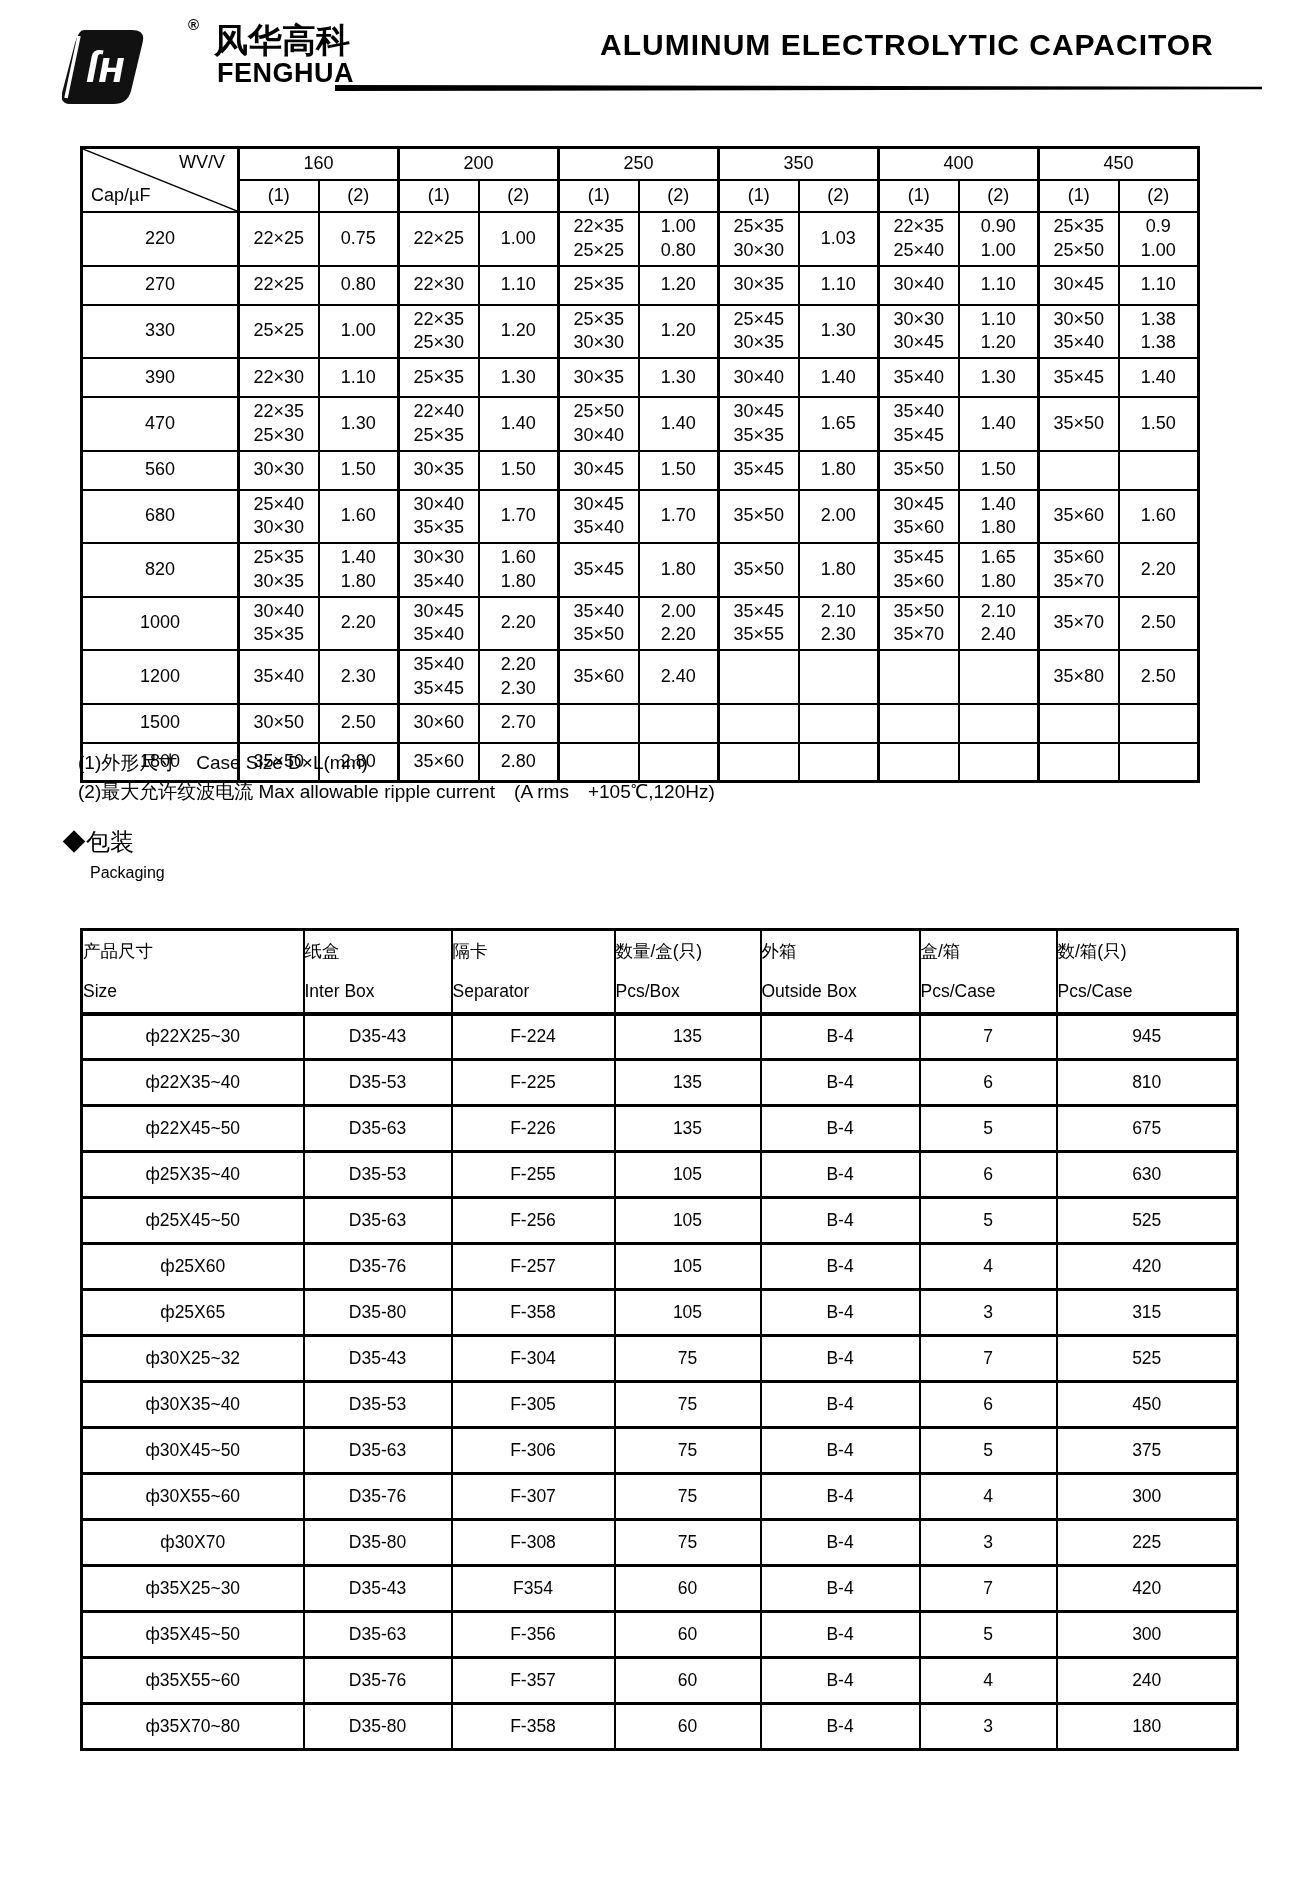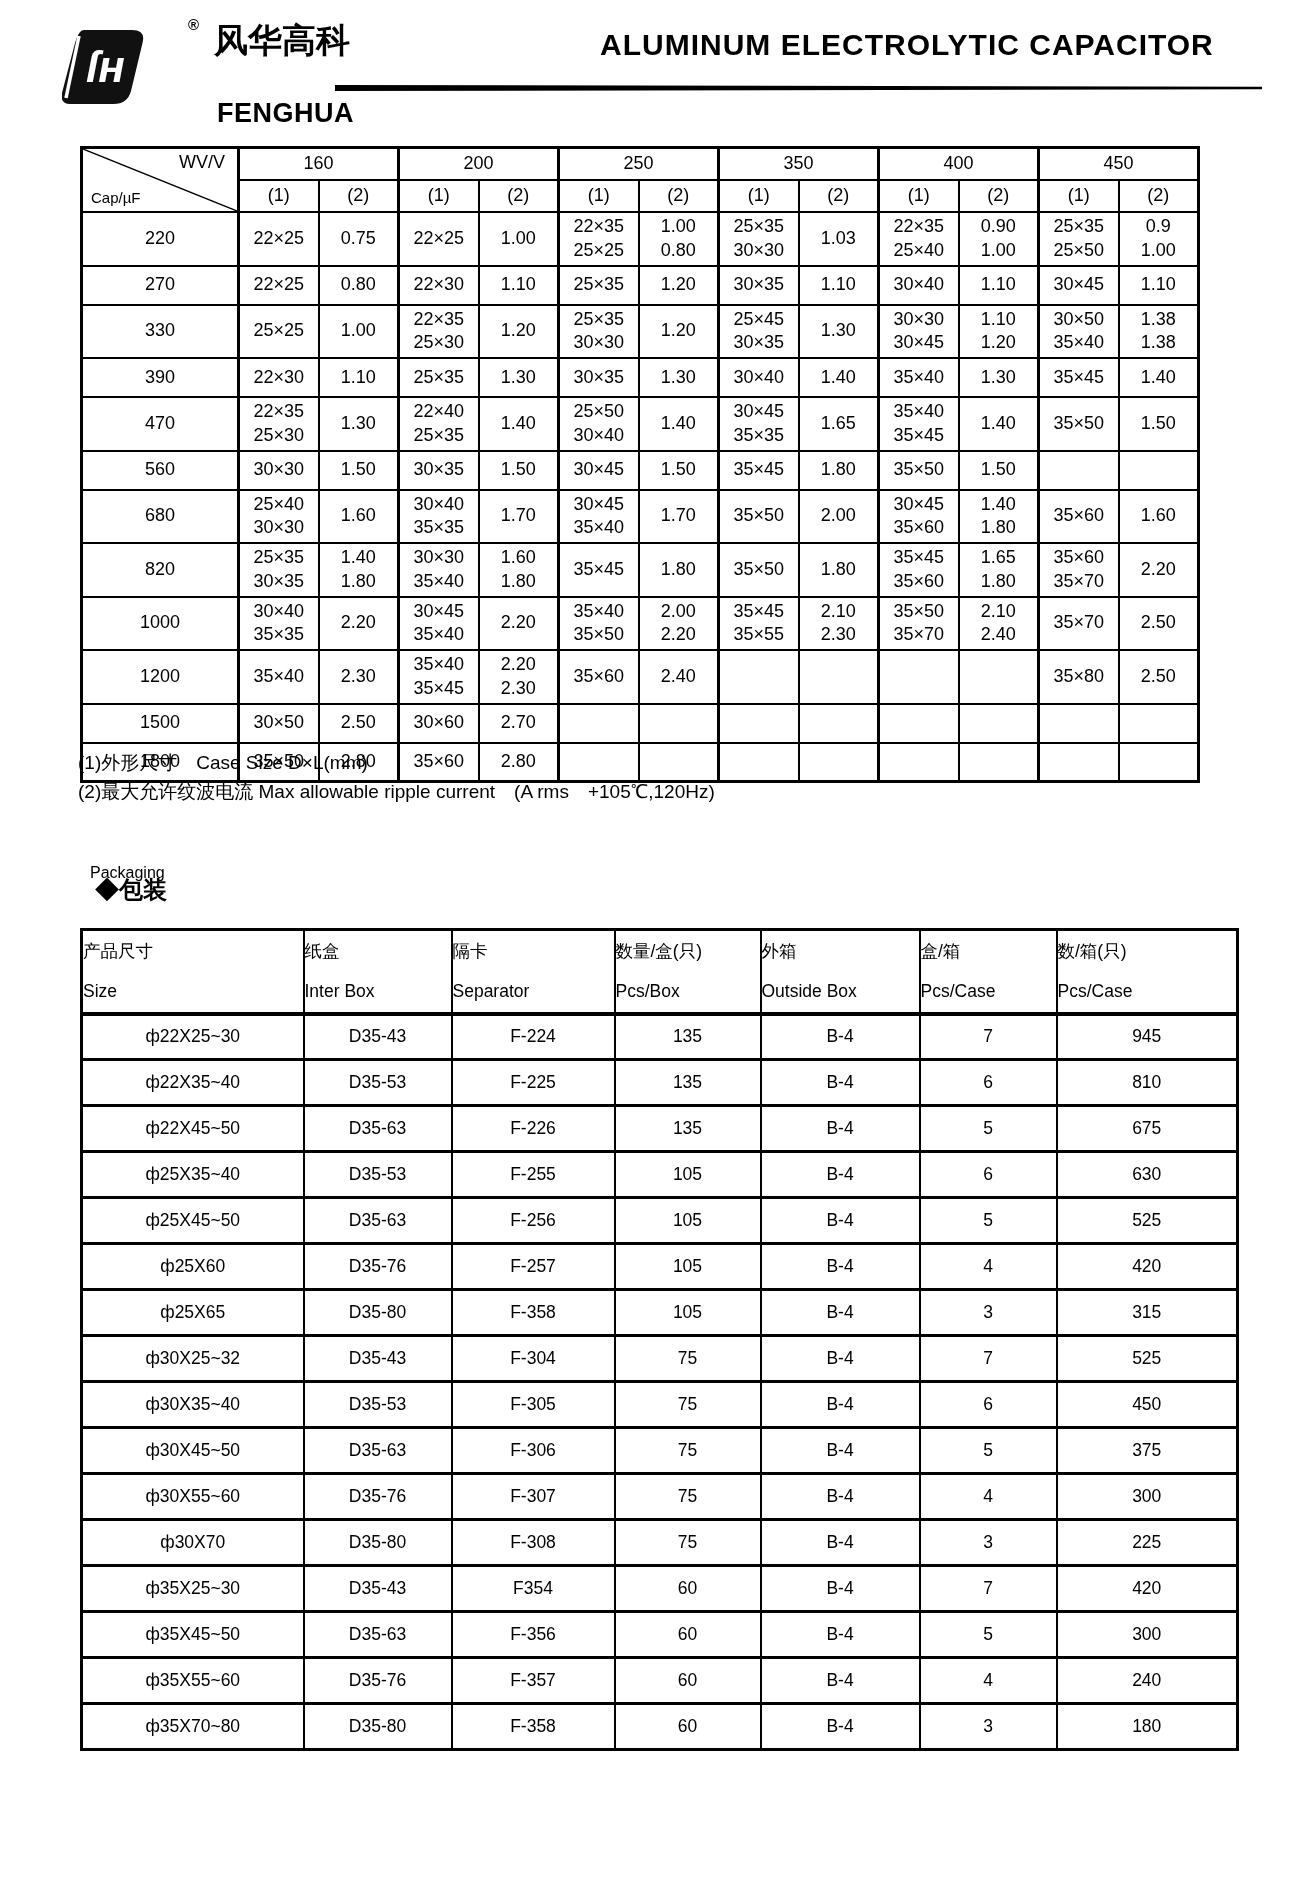--- a/index.html
+++ b/index.html
@@ -2,46 +2,46 @@
 <html><head>
 <meta charset="utf-8">
 <style>
   html,body{margin:0;padding:0;background:#fff;}
   body{width:1308px;height:1878px;position:relative;font-family:"Liberation Sans",sans-serif;color:#000;overflow:hidden;}
 
   
   .logo-mark{position:absolute;left:62px;top:30px;}
   .reg{position:absolute;left:188px;top:16px;font-size:15px;font-weight:bold;}
   .brand-cn{position:absolute;left:214px;top:18px;font-size:34px;font-weight:900;letter-spacing:0px;white-space:nowrap;}
-  .brand-en{position:absolute;left:217px;top:58px;font-size:27px;font-weight:bold;letter-spacing:.5px;white-space:nowrap;margin-top:40px;}
+  .brand-en{position:absolute;left:217px;top:58px;font-size:27px;font-weight:bold;letter-spacing:.5px;white-space:nowrap;}
   .page-title{position:absolute;left:600px;top:28px;width:650px;margin:0;font-size:30px;font-weight:bold;letter-spacing:1px;white-space:nowrap;}
   .title-rule{position:absolute;left:335px;top:85px;width:927px;height:6px;background:#000;
               clip-path:polygon(0 0,100% 28%,100% 72%,0 100%);}
 
   
   table{border-collapse:collapse;table-layout:fixed;background:#fff;}
   #spec-table{position:absolute;left:80px;top:146px;width:1117px;}
   #spec-table th,#spec-table td{border:2px solid #000;text-align:center;vertical-align:middle;
       font-size:18px;font-weight:normal;line-height:1.32;padding:2px 1px;white-space:pre-line;}
   #spec-table{border:3px solid #000;}
   #spec-table .group-start{border-left-width:3px;}
   #spec-table .cap-col{border-right-width:3px;text-align:center;}
   #spec-table thead tr:first-child th{height:26px;}
   #spec-table thead tr:last-child th{height:26px;}
   #spec-table tbody tr{height:39px;}
   #spec-table td.corner{position:relative;padding:0;}
   .corner-svg{position:absolute;left:0;top:0;width:100%;height:100%;}
   .corner-top{position:absolute;top:2px;right:12px;font-size:18px;}
-  .corner-bottom{position:absolute;bottom:3px;left:8px;font-size:15px;}
+  .corner-bottom{position:absolute;bottom:3px;left:8px;font-size:18px;}
 
   
   .notes{position:absolute;left:78px;top:748px;font-size:19px;line-height:1.55;}
 
   
-  .pack-sec-cn{position:absolute;left:62px;top:874px;font-size:24px;font-weight:bold;margin-left:33px;}
+  .pack-sec-cn{position:absolute;left:62px;top:826px;font-size:24px;font-weight:normal;}
   .pack-sec-en{position:absolute;left:90px;top:864px;font-size:16px;}
 
   
   #packaging-table{position:absolute;left:80px;top:928px;width:1156px;border:3px solid #000;}
   #packaging-table th{border:2px solid #000;border-bottom:4px solid #000;height:80px;
       font-size:17.5px;font-weight:normal;text-align:left;vertical-align:middle;
       white-space:pre-line;line-height:2.3;padding:0;}
   #packaging-table td{border:2px solid #000;text-align:center;vertical-align:middle;
       font-size:17.5px;padding:0 2px;white-space:nowrap;}
   #packaging-table tbody tr{height:46px;border-top:3px solid #000;}

